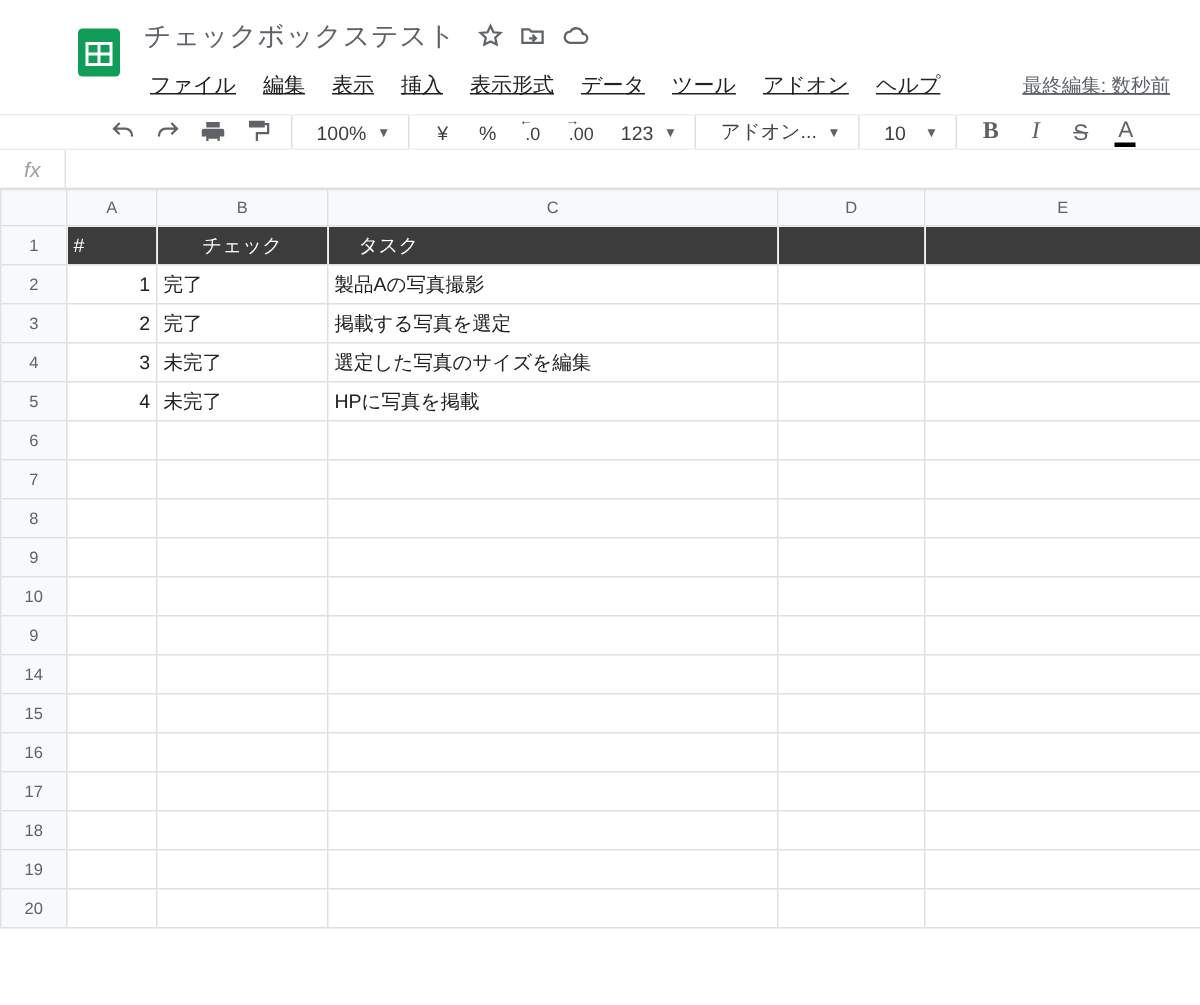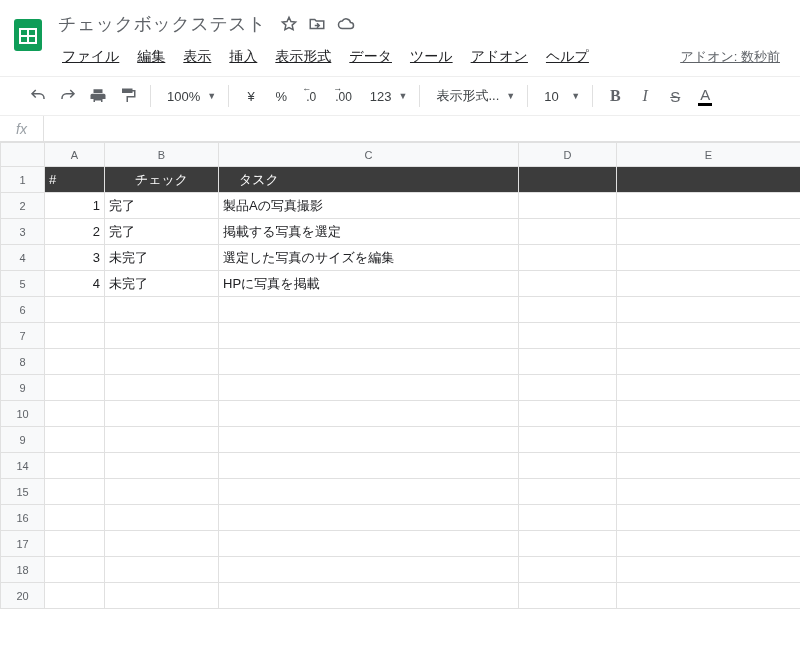--- a/index.html
+++ b/index.html
@@ -10,20 +10,21 @@
     background: #fff;
     width: 800px;
     height: 670px;
     overflow: hidden;
   }
   
   .header {
     display: flex;
     align-items: flex-start;
     padding: 8px 8px 0 8px;
+    margin-left: 38px;
   }
   .logo {
     width: 40px; height: 54px;
     display: flex; align-items: center; justify-content: center;
     margin-right: 6px;
     flex-shrink: 0;
   }
   .logo svg { width: 36px; height: 36px; }
   .title-area { flex: 1; display: flex; flex-direction: column; }
   .title-row { display: flex; align-items: center; gap: 10px; padding: 2px 0 2px 0; }
@@ -60,22 +61,22 @@
     margin-left: auto;
     margin-right: 12px;
     cursor: pointer;
   }
   
   .toolbar {
     display: flex;
     align-items: center;
     border-top: 1px solid #eee;
     border-bottom: 1px solid #eee;
-    padding: 4px 8px 4px 24px;
-    height: 40px;
+    padding: 4px 8px 4px 68px;
+    height: 24px;
     gap: 2px;
   }
   .tb-btn {
     display: inline-flex;
     align-items: center;
     justify-content: center;
     min-width: 28px;
     height: 28px;
     padding: 0 4px;
     border-radius: 3px;
@@ -208,21 +209,21 @@
     <div class="menubar">
       <span class="menu-item">ファイル</span>
       <span class="menu-item">編集</span>
       <span class="menu-item">表示</span>
       <span class="menu-item">挿入</span>
       <span class="menu-item">表示形式</span>
       <span class="menu-item">データ</span>
       <span class="menu-item">ツール</span>
       <span class="menu-item">アドオン</span>
       <span class="menu-item">ヘルプ</span>
-      <span class="last-edit">アドオン: 数秒前</span>
+      <span class="last-edit">最終編集: 数秒前</span>
     </div>
   </div>
 </div>
 
 <div class="toolbar">
   <span class="tb-btn">
     <svg width="18" height="18" viewBox="0 0 24 24">
         <path fill="none" stroke="#5f6368" stroke-width="2" d="M9 14l-5-5 5-5M4 9h10a6 6 0 016 6v1"></path>
       </svg>
   </span>
@@ -264,21 +265,21 @@
       <span style="font-size:12px;">.00</span>
       <span style="position:absolute;left:2px;top:-6px;font-size:9px;">→</span>
     </span>
   </span>
   <span class="tb-btn">
     <span class="tb-text">123</span>
     <span class="tb-drop">▼</span>
   </span>
   <span class="tb-sep"></span>
   <span class="tb-btn" style="min-width:90px;justify-content:space-between;">
-    <span class="tb-text">表示形式...</span>
+    <span class="tb-text">アドオン...</span>
     <span class="tb-drop">▼</span>
   </span>
   <span class="tb-sep"></span>
   <span class="tb-btn" style="min-width:48px;justify-content:space-between;">
     <span class="tb-text">10</span>
     <span class="tb-drop">▼</span>
   </span>
   <span class="tb-sep"></span>
   <span class="tb-btn tb-bold">B</span>
   <span class="tb-btn tb-italic">I</span>
@@ -439,20 +440,28 @@
         </tr>
       <tr>
           <th>18</th>
           <td></td>
           <td></td>
           <td></td>
           <td></td>
           <td></td>
         </tr>
       <tr>
+          <th>19</th>
+          <td></td>
+          <td></td>
+          <td></td>
+          <td></td>
+          <td></td>
+        </tr>
+      <tr>
           <th>20</th>
           <td></td>
           <td></td>
           <td></td>
           <td></td>
           <td></td>
         </tr>
     </tbody>
   </table>
 </div>

